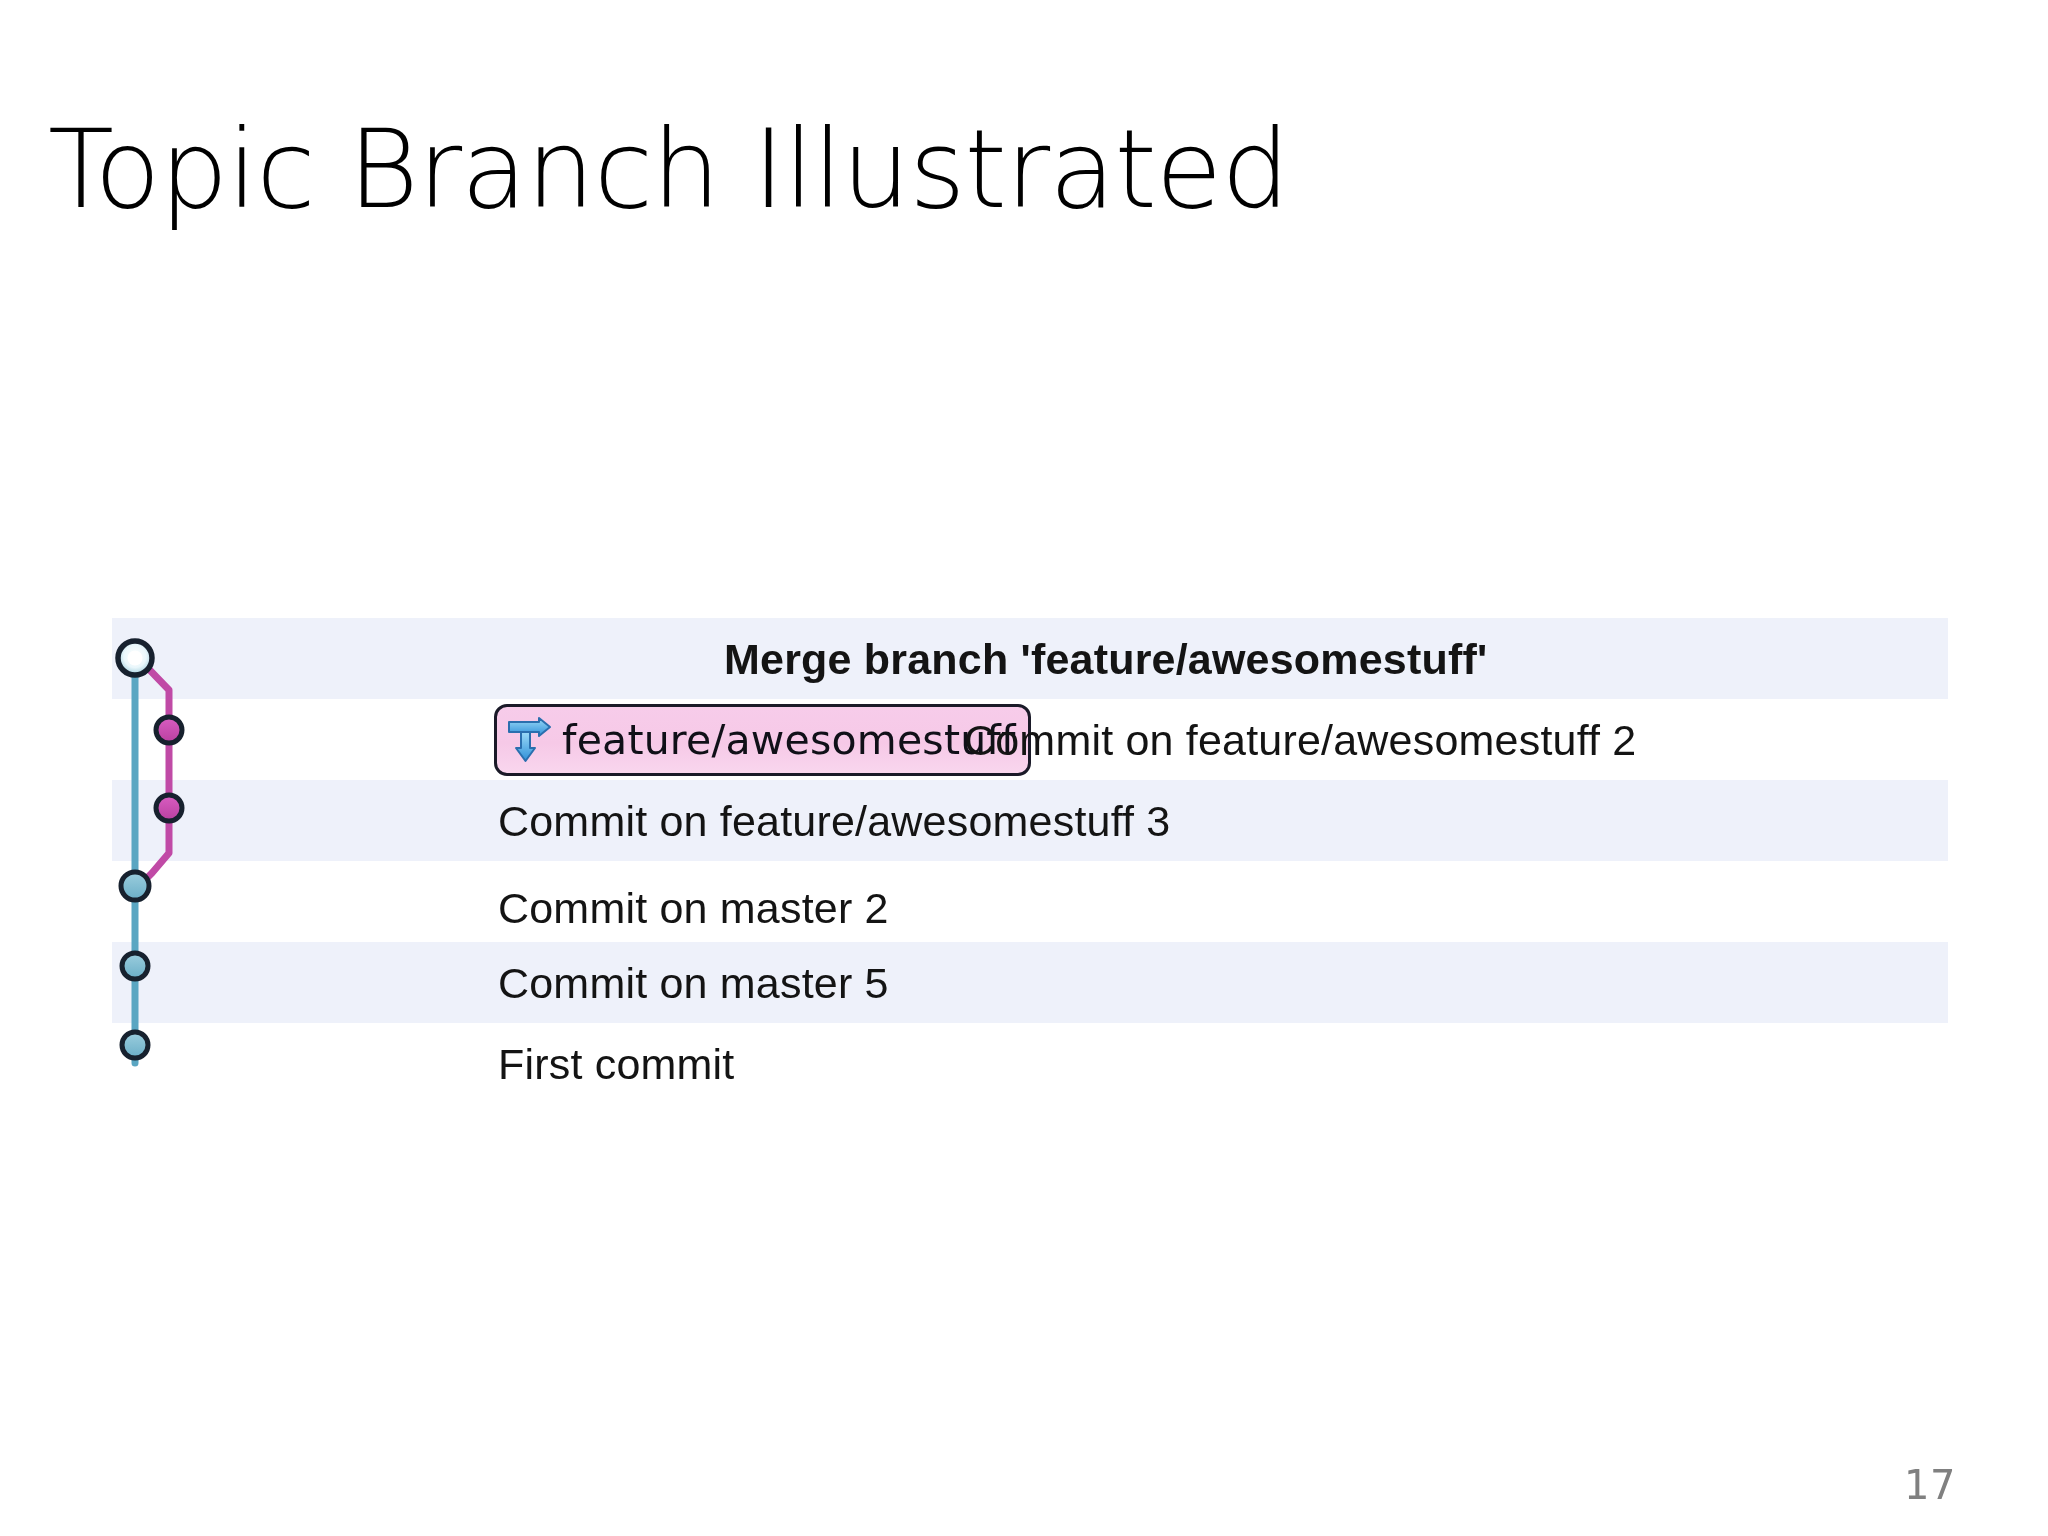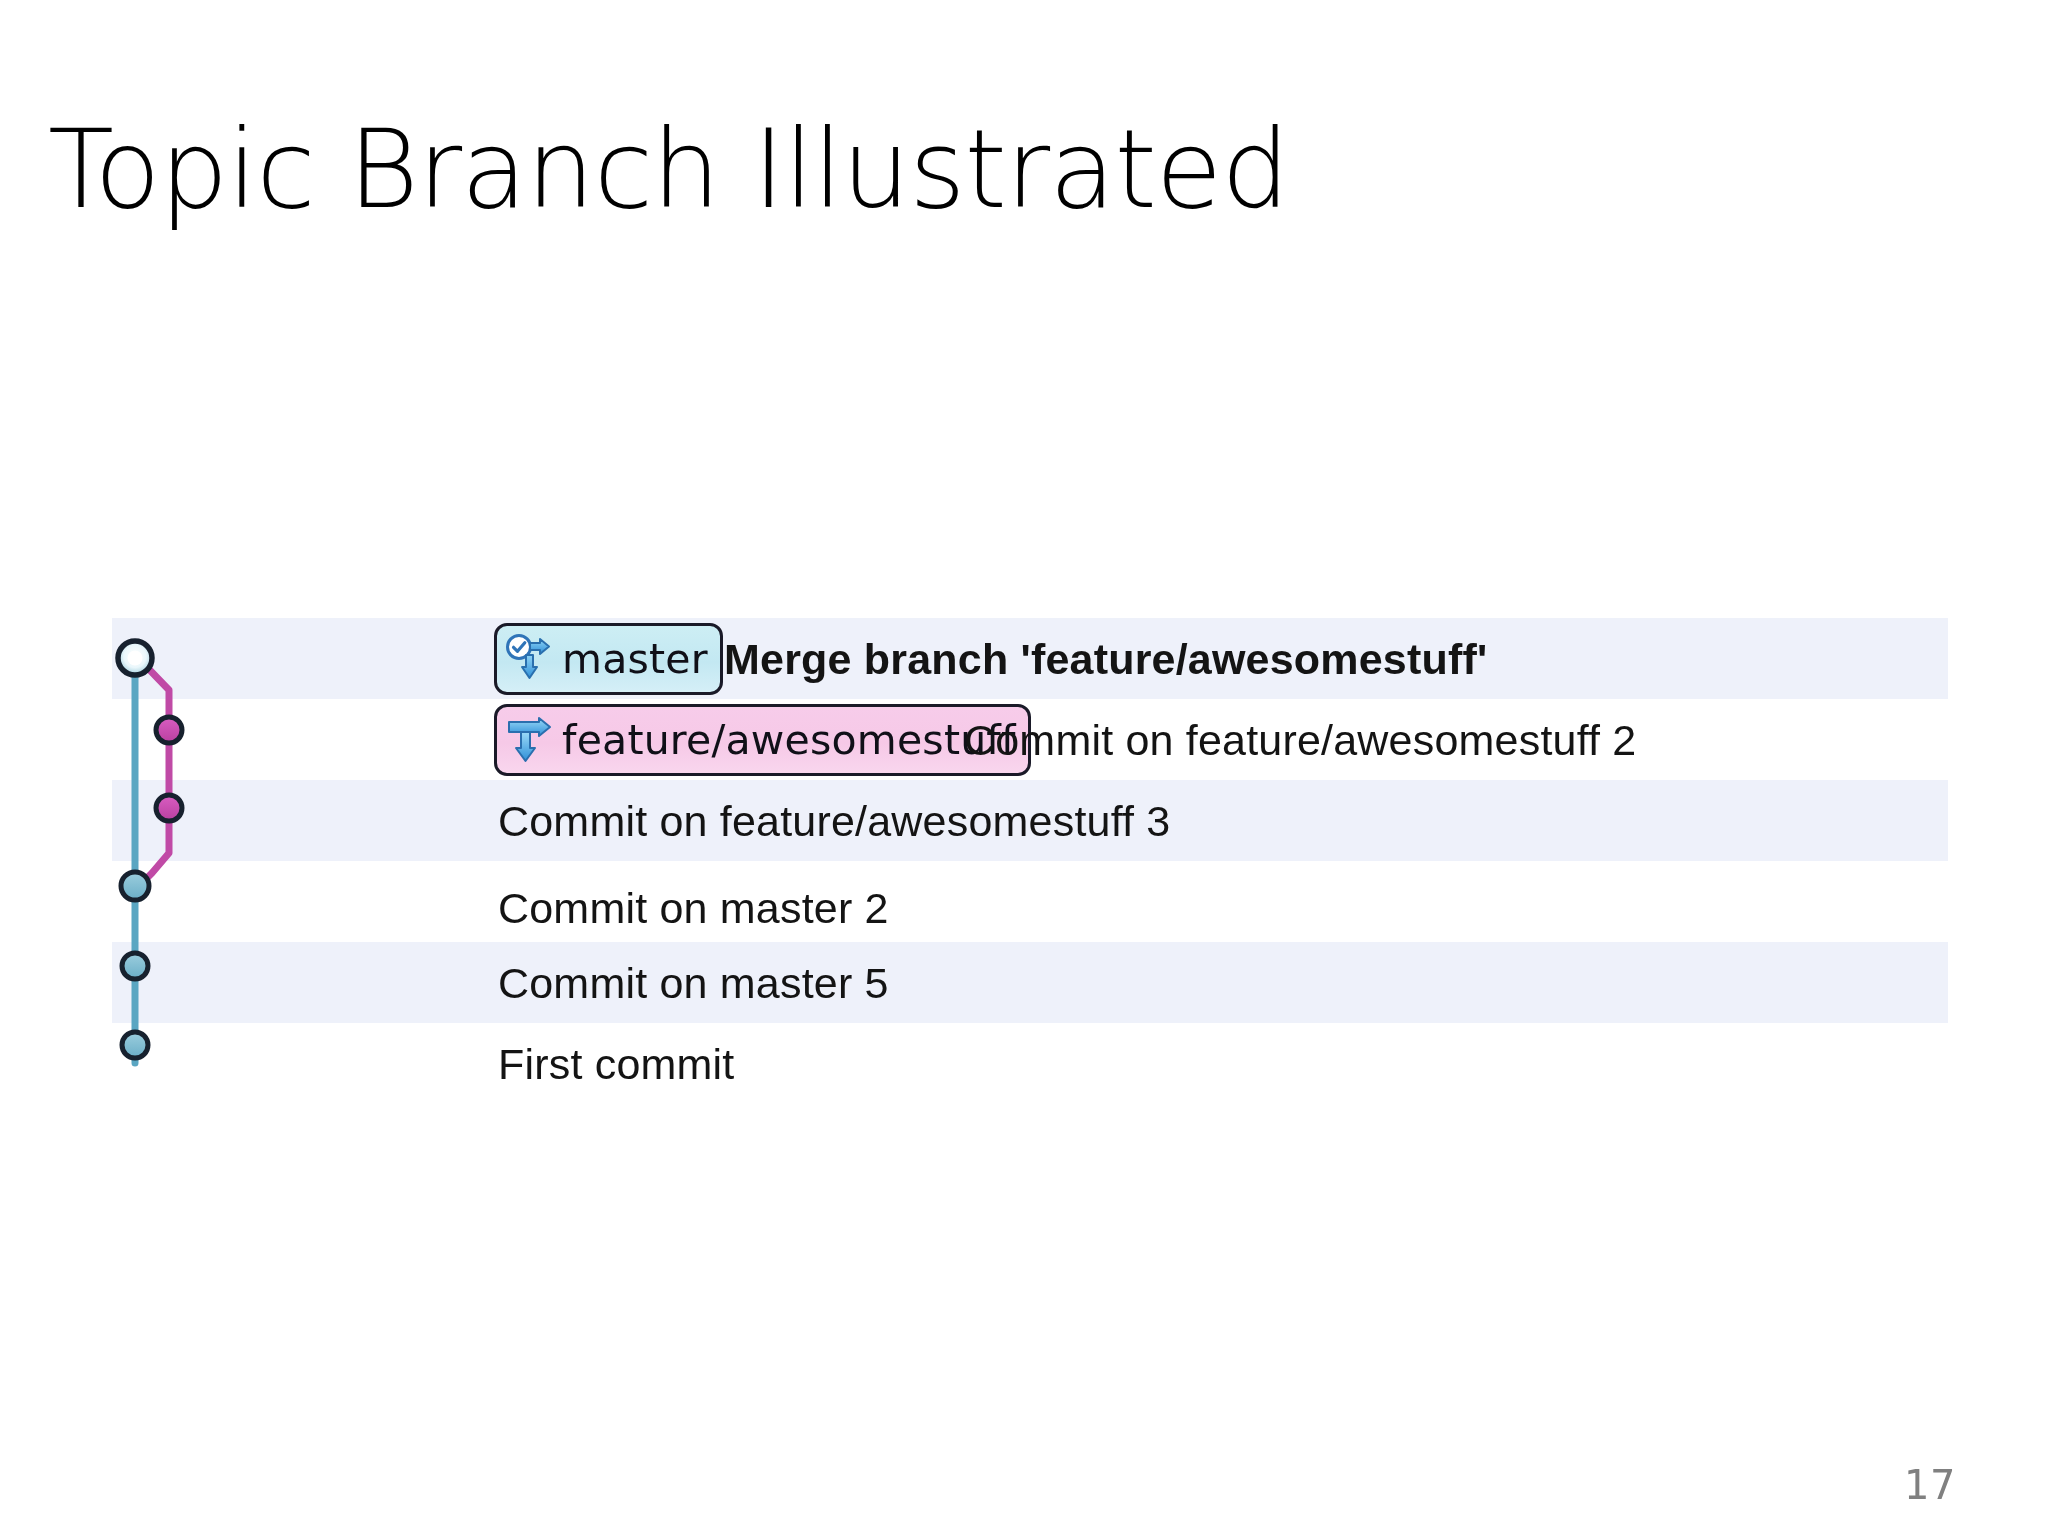--- a/index.html
+++ b/index.html
@@ -137,38 +137,20 @@
 <div id="git-log">
 
   <div class="log-row row-1 stripe-a"></div>
   <div class="log-row row-2 stripe-b"></div>
   <div class="log-row row-3 stripe-a"></div>
   <div class="log-row row-4 stripe-b"></div>
   <div class="log-row row-5 stripe-a"></div>
   <div class="log-row row-6 stripe-b"></div>
 
   <div class="log-row row-1" style="background:transparent">
-    <div class="badge" id="badge-master">
-      <svg class="badge-icon" viewBox="0 0 48 52">
-        <defs>
-          <linearGradient id="blueArrow" x1="0" y1="0" x2="0" y2="1">
-            <stop offset="0%" stop-color="#8fd3f5"></stop>
-            <stop offset="100%" stop-color="#2f8fd8"></stop>
-          </linearGradient>
-        </defs>
-
-        <circle cx="14" cy="14" r="11.5" fill="#ffffff" stroke="#2f74b8" stroke-width="3"></circle>
-        <path d="M8.5 14.3 L12.5 18.3 L19.8 9.8" fill="none" stroke="#2f74b8" stroke-width="3.2" stroke-linecap="round" stroke-linejoin="round"></path>
-
-        <path d="M25 10 L35 10 L35 6 L44 13.5 L35 21 L35 17 L25 17 Z" fill="url(#blueArrow)" stroke="#2a6fae" stroke-width="2" stroke-linejoin="round"></path>
-
-        <path d="M21 22 L28 22 L28 34 L32 34 L24.5 45 L17 34 L21 34 Z" fill="url(#blueArrow)" stroke="#2a6fae" stroke-width="2" stroke-linejoin="round"></path>
-      </svg>
-      <span class="badge-label">master</span>
-    </div>
     <div class="commit-msg bold" style="left:612px">Merge branch 'feature/awesomestuff'</div>
   </div>
 
   <div class="log-row row-2" style="background:transparent">
     <div class="badge" id="badge-feature">
       <svg class="badge-icon" viewBox="0 0 48 52">
         <defs>
           <linearGradient id="blueArrow2" x1="0" y1="0" x2="0" y2="1">
             <stop offset="0%" stop-color="#9bdaf7"></stop>
             <stop offset="100%" stop-color="#2f8fd8"></stop>

